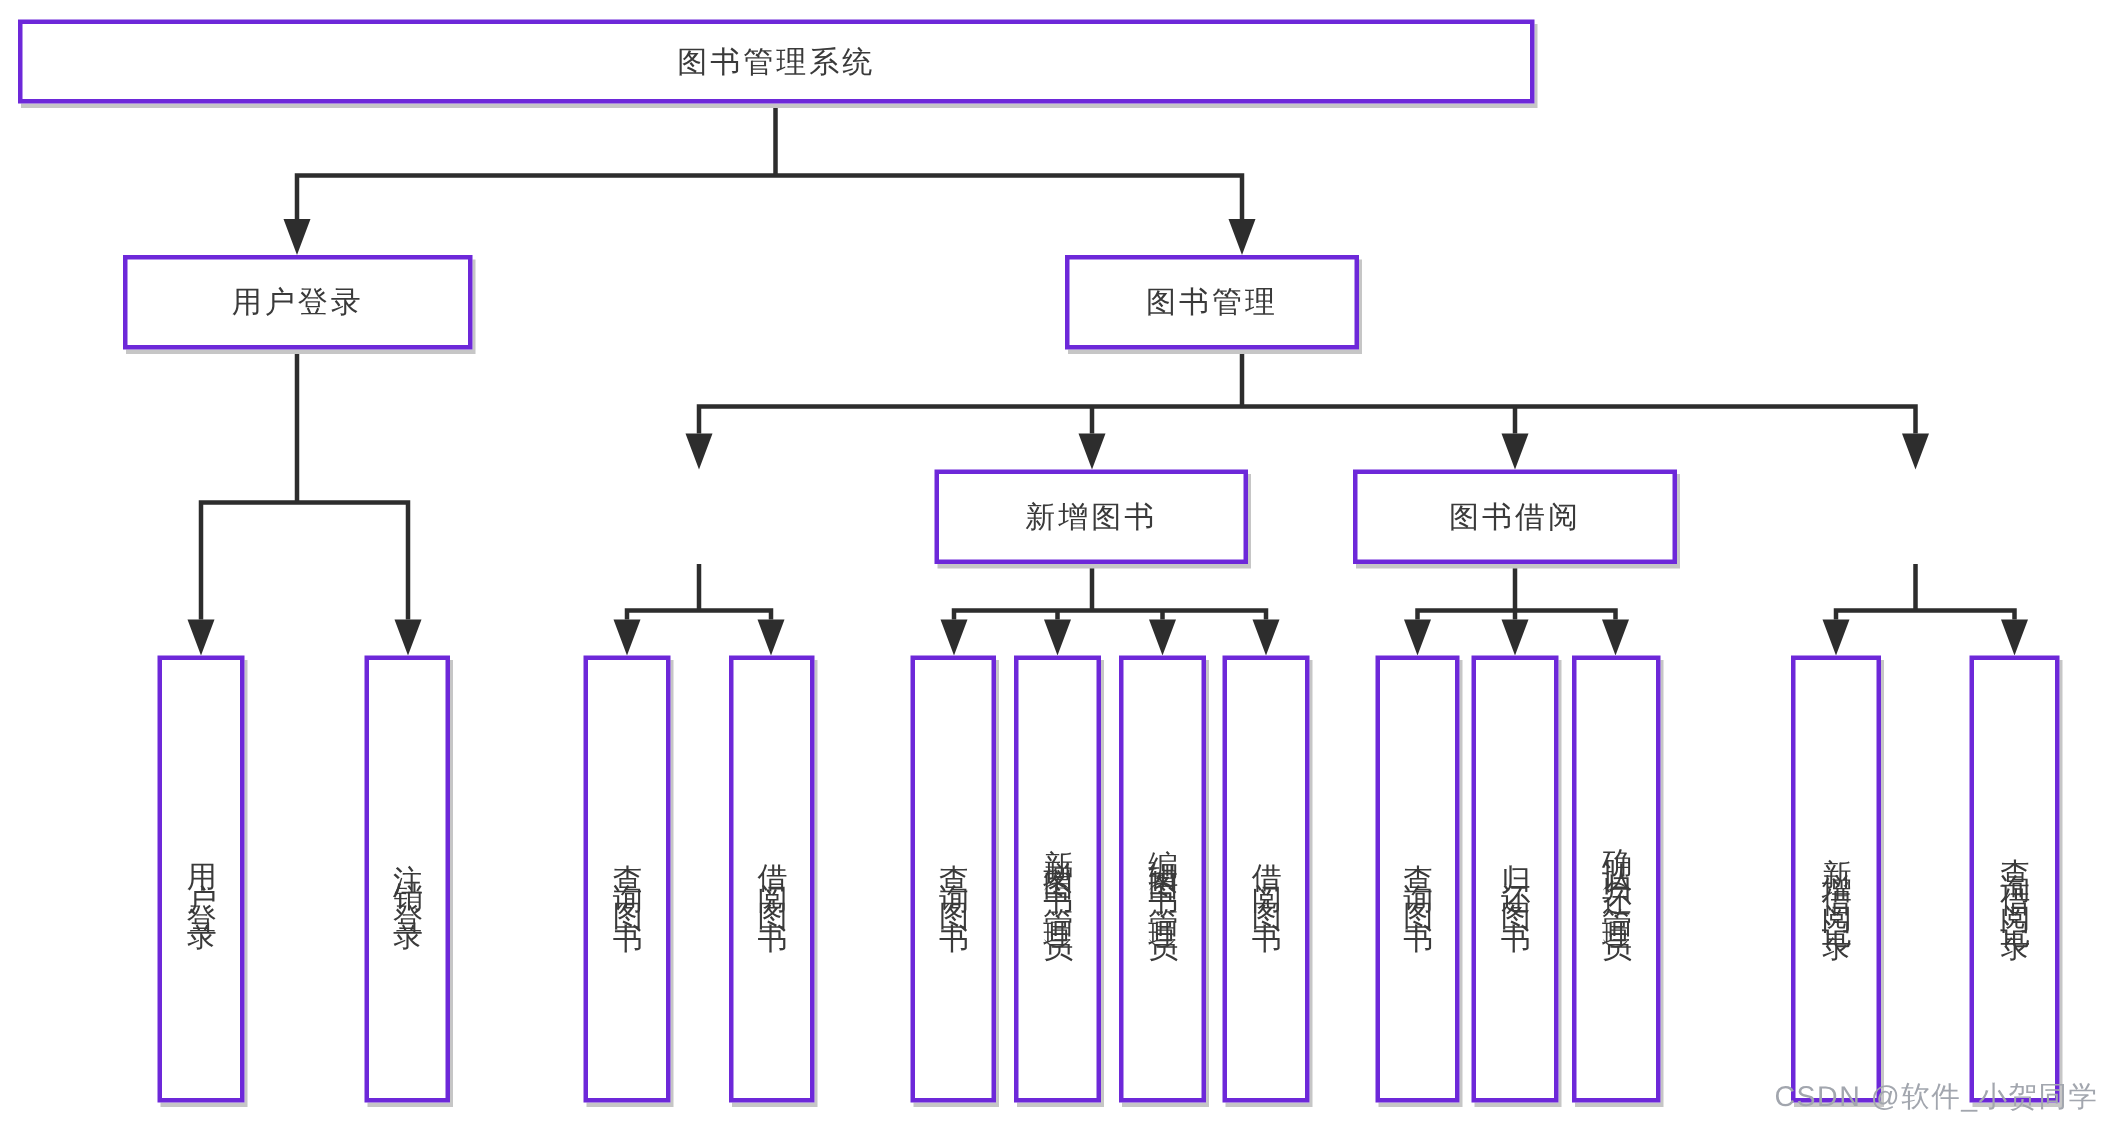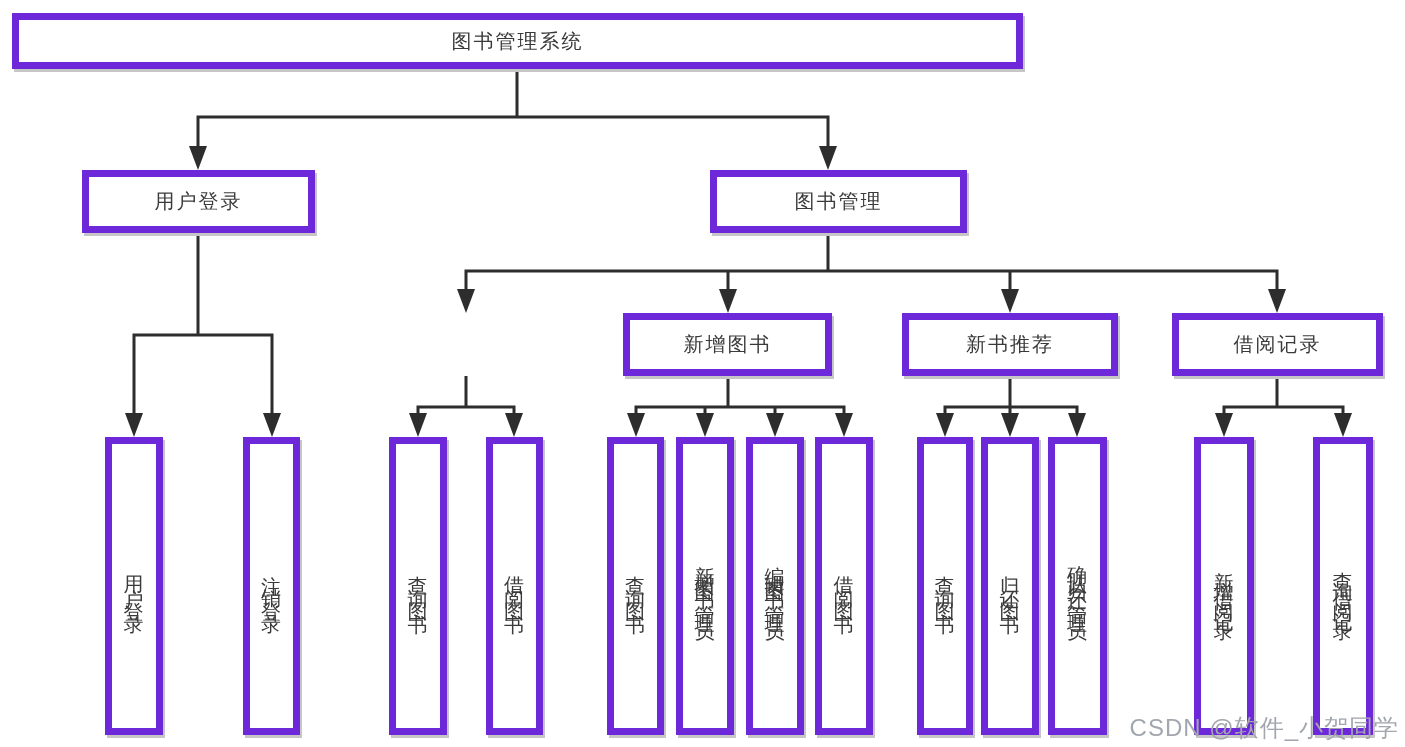--- a/index.html
+++ b/index.html
@@ -8,21 +8,21 @@
     width:1405px;height:747px;
     background:#ffffff;
     font-family:"Liberation Sans","DejaVu Sans",sans-serif;
     overflow:hidden;
   }
   #wires{position:absolute;left:0;top:0;width:1405px;height:747px;}
   .node{
     position:absolute;
     box-sizing:border-box;
     background:#ffffff;
-    border:7px solid #6d28d9;
+    border:3px solid #6d28d9;
     box-shadow:2px 3px 0 #c6c6c6;
     display:flex;
     align-items:center;
     justify-content:center;
     color:#3a3a3a;
   }
   .node.h span{
     font-size:20px;
     letter-spacing:2px;
     white-space:nowrap;
@@ -33,21 +33,21 @@
     font-size:20px;
     line-height:1;
   }
   .v-short span{letter-spacing:13px;}
   .v-mid span{letter-spacing:10px;}
   .v-long span{letter-spacing:8px;}
   #watermark{
     position:absolute;
     right:6px;
     bottom:3px;
-    font-size:24px;
+    font-size:19px;
     color:#a2a6ae;
     letter-spacing:1px;
     white-space:nowrap;
     z-index:5;
   }
 </style>
 </head>
 <body>
 
 <div id="stage">
@@ -95,32 +95,29 @@
     </g>
   </svg>
 
   <div class="node h" style="left:12px;top:13px;width:1011px;height:56px">
     <span>图书管理系统</span>
   </div>
 
   <div class="node h" style="left:82px;top:170px;width:233px;height:63px">
     <span>用户登录</span>
   </div>
-  <div class="node h" style="left:710px;top:170px;width:257px;height:63px">
+  <div class="node h" style="left:710px;top:170px;width:196px;height:63px">
     <span>图书管理</span>
   </div>
 
   <div class="node h" style="left:623px;top:313px;width:209px;height:63px">
     <span>新增图书</span>
   </div>
   <div class="node h" style="left:902px;top:313px;width:216px;height:63px">
-    <span>新书推荐</span>
-  </div>
-  <div class="node h" style="left:1172px;top:313px;width:211px;height:63px">
-    <span>借阅记录</span>
+    <span>图书借阅</span>
   </div>
 
   <div class="node v v-short" style="left:105px;top:437px;width:58px;height:298px">
     <span>用户登录</span>
   </div>
   <div class="node v v-short" style="left:243px;top:437px;width:57px;height:298px">
     <span>注销登录</span>
   </div>
 
   <div class="node v v-short" style="left:389px;top:437px;width:58px;height:298px">

